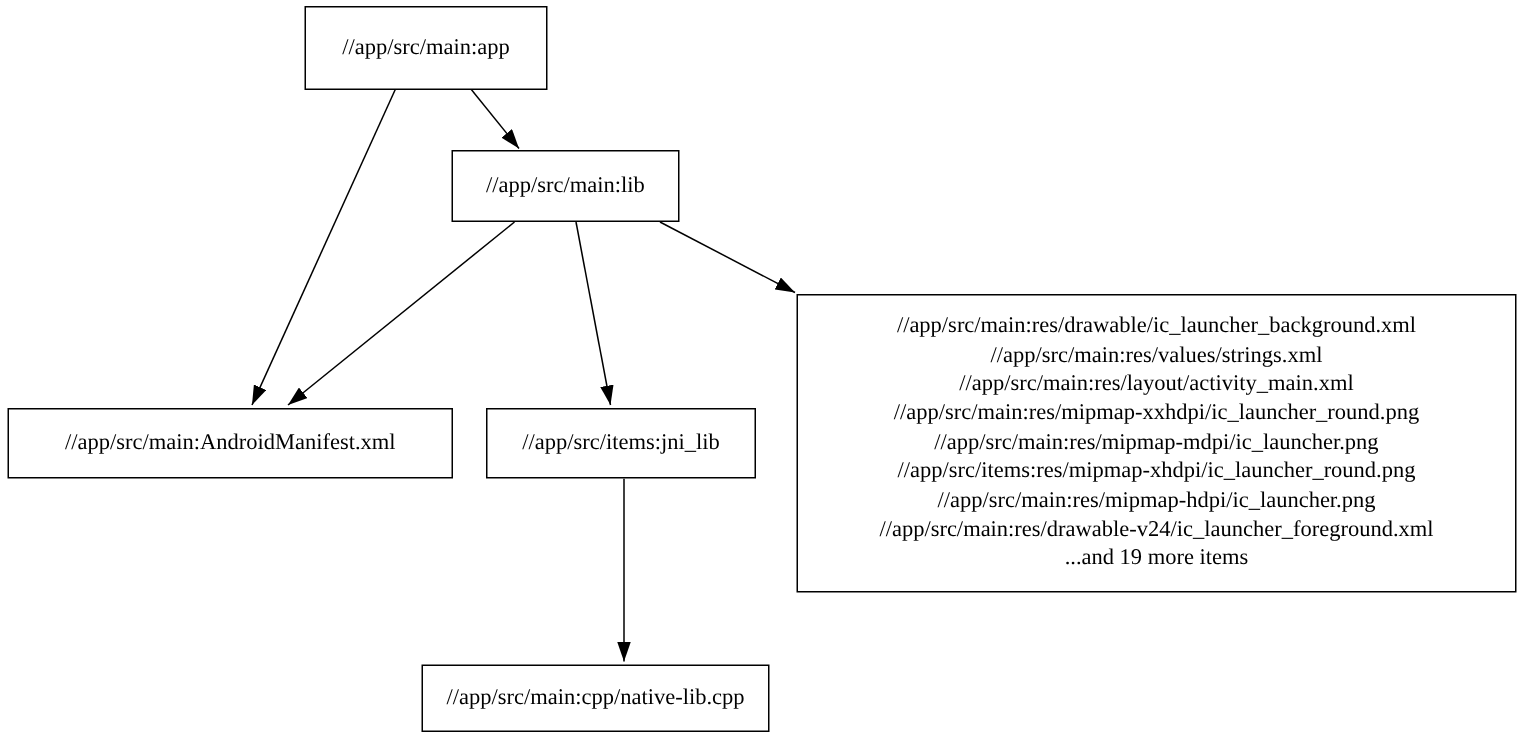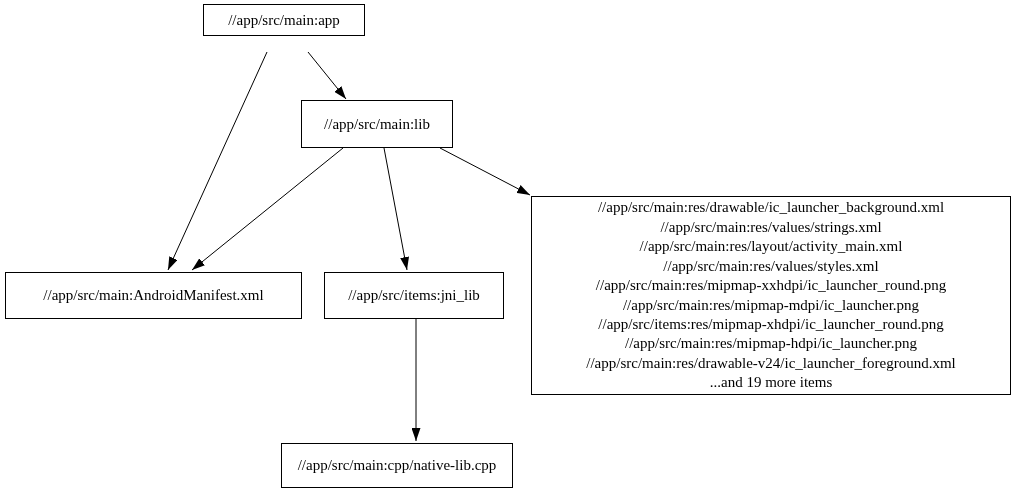--- a/index.html
+++ b/index.html
@@ -43,21 +43,21 @@
     text-align: center;
     font-size: 15px;
     white-space: nowrap;
   }
   .node.multiline {
     flex-direction: column;
     justify-content: center;
     line-height: 19.4px;
     padding: 2px 24px;
   }
-  .node-app            { left: 203px; top: 4px;   width: 162px; height: 32px; }
+  .node-app            { left: 203px; top: 4px;   width: 162px; height: 56px; }
   .node-lib            { left: 301px; top: 100px; width: 152px; height: 48px; align-items: center; }
   .node-manifest       { left: 5px;   top: 272px; width: 297px; height: 47px; }
   .node-jni            { left: 324px; top: 272px; width: 180px; height: 47px; }
   .node-res            { left: 531px; top: 196px; width: 480px; height: 199px; }
   .node-cpp            { left: 281px; top: 443px; width: 232px; height: 45px; }
 </style>
 </head>
 <body>
 
 <div class="canvas">
@@ -89,21 +89,20 @@
   </div>
 
   <div class="node node-jni">
     <span>//app/src/items:jni_lib</span>
   </div>
 
   <div class="node node-res multiline">
     <div>//app/src/main:res/drawable/ic_launcher_background.xml</div>
     <div>//app/src/main:res/values/strings.xml</div>
     <div>//app/src/main:res/layout/activity_main.xml</div>
-    <div>//app/src/main:res/values/styles.xml</div>
     <div>//app/src/main:res/mipmap-xxhdpi/ic_launcher_round.png</div>
     <div>//app/src/main:res/mipmap-mdpi/ic_launcher.png</div>
     <div>//app/src/items:res/mipmap-xhdpi/ic_launcher_round.png</div>
     <div>//app/src/main:res/mipmap-hdpi/ic_launcher.png</div>
     <div>//app/src/main:res/drawable-v24/ic_launcher_foreground.xml</div>
     <div>...and 19 more items</div>
   </div>
 
   <div class="node node-cpp">
     <span>//app/src/main:cpp/native-lib.cpp</span>

